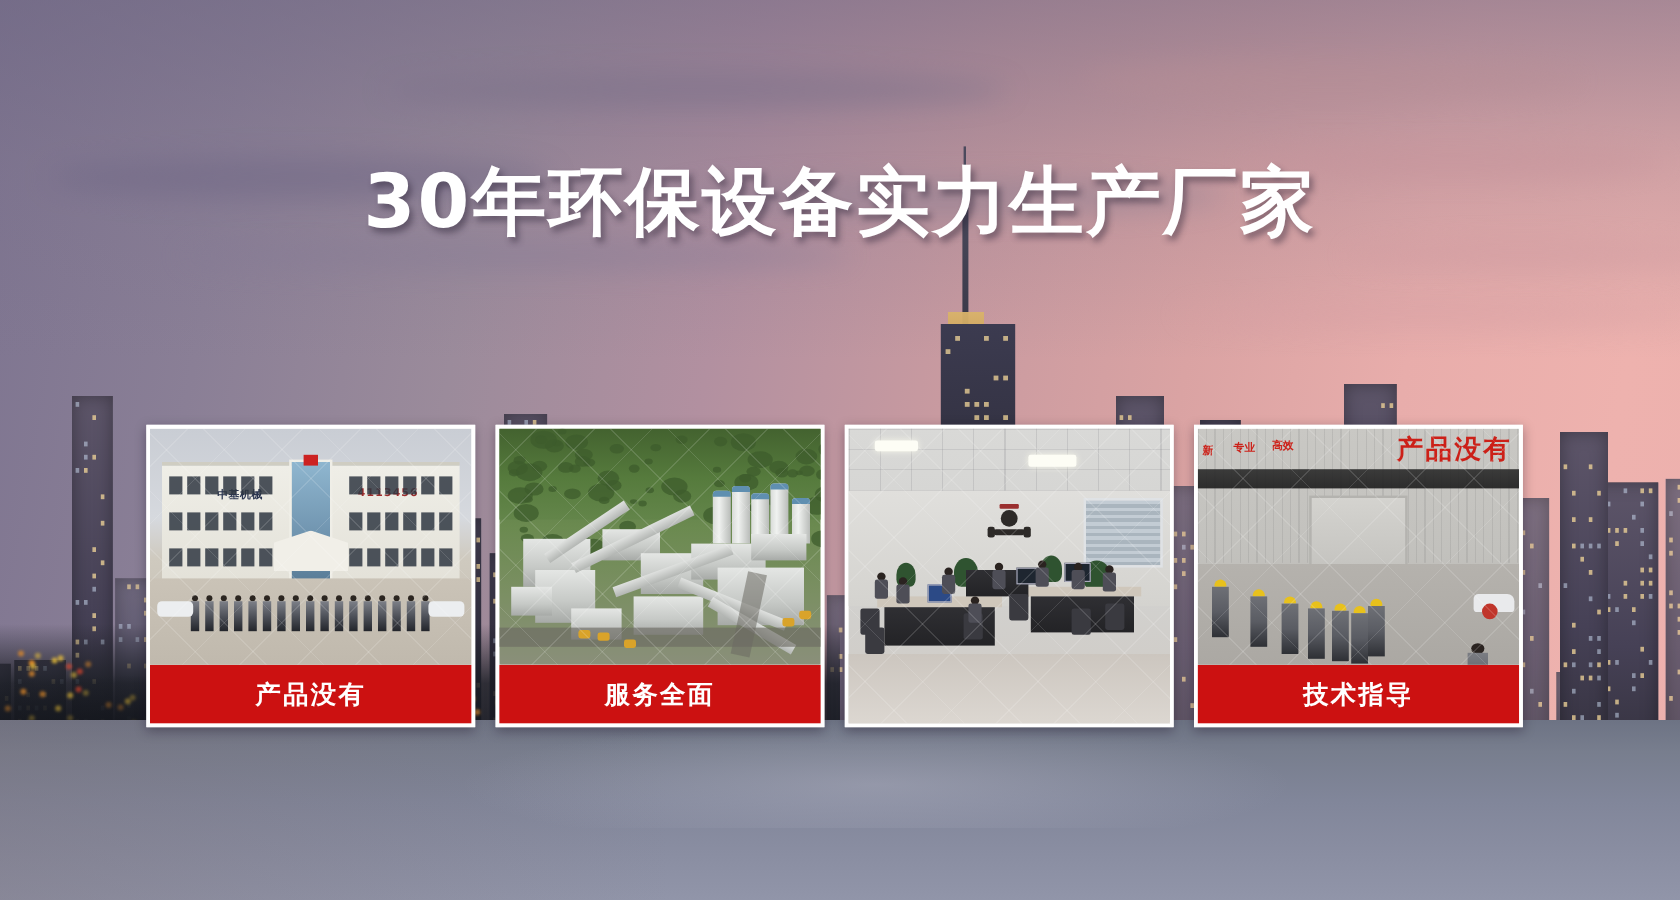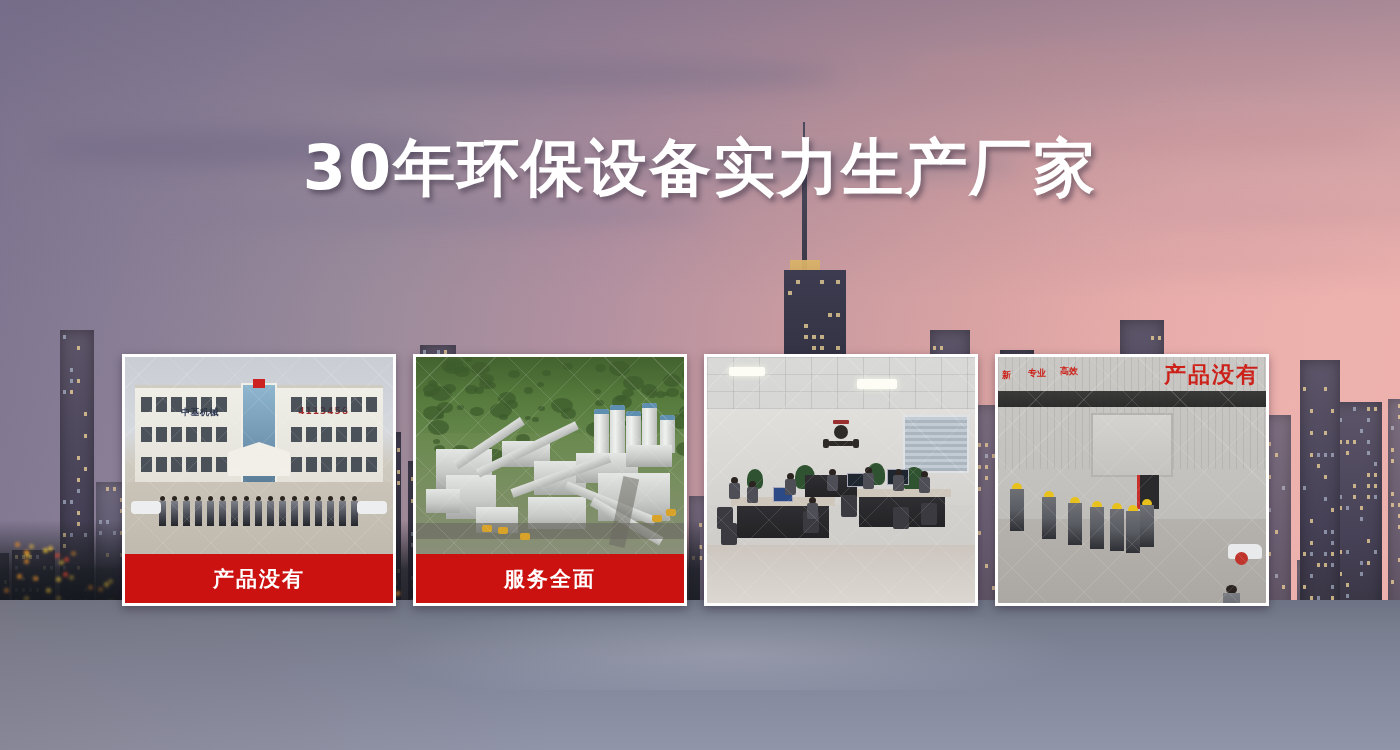--- a/index.html
+++ b/index.html
@@ -1950,16 +1950,19 @@
               </span>
             </div>
           <div class="p4-boss">
               <i></i>
               <b></b>
             </div>
           <div class="p4-helmet"></div>
         </div>
         <div class="wm"></div>
       </div>
+      <div class="cap">
+        <span>技术指导</span>
+      </div>
     </div>
 
   </div>
 </div>
 
 </body></html>

